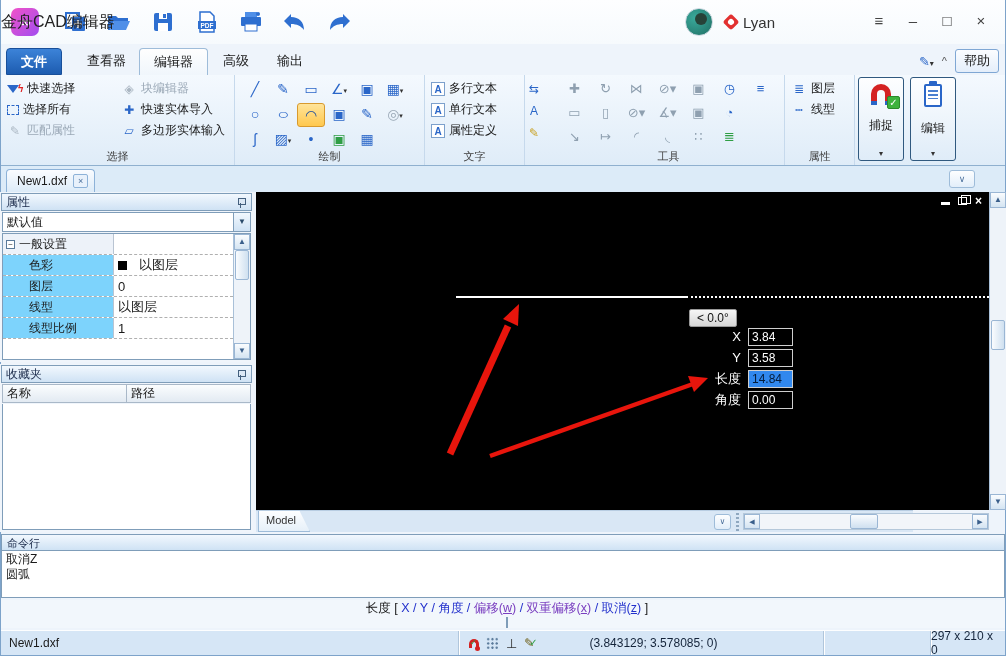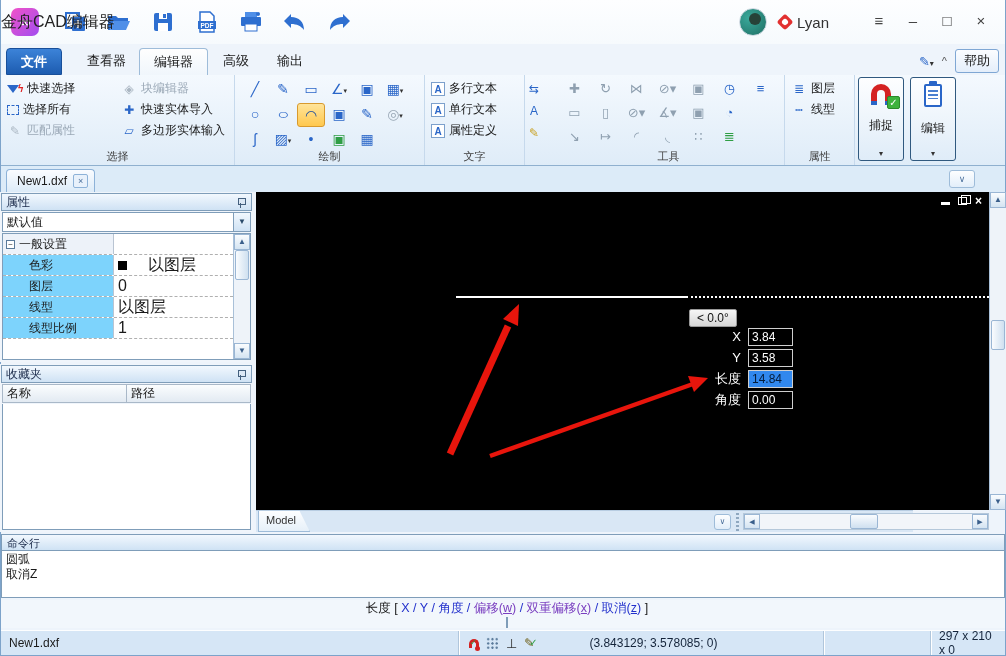--- a/index.html
+++ b/index.html
@@ -12,21 +12,21 @@
   .applogo { position:absolute; left:10px; top:8px; width:28px; height:28px; border-radius:7px; background:linear-gradient(135deg,#f052c8,#a24df0); color:#fff; font-weight:bold; font-size:15px; text-align:center; line-height:27px; }
   .qicons { position:absolute; left:58px; top:8px; display:flex; gap:12px; }
   .qbtn { width:32px; height:28px; display:flex; align-items:center; justify-content:center; }
   .qbtn svg { display:block; }
   .apptitle { position:absolute; left:0; right:0; top:0; height:44px; text-align:left; line-height:44px; font-size:16px; color:#222; pointer-events:none; }
   .userarea { position:absolute; right:0; top:0; height:44px; display:flex; align-items:center; }
   .avatar { width:28px; height:28px; border-radius:50%; background:radial-gradient(circle at 35% 35%, #3aa99b, #1f6e63); border:1px solid #cfd9e2; position:relative; overflow:hidden; }
   .avatar::after{ content:""; position:absolute; left:9px; top:4px; width:12px; height:12px; border-radius:50%; background:#274238; }
   .gem { width:12px; height:12px; background:#e23030; transform:rotate(45deg); border-radius:3px; margin:0 6px 0 12px; position:relative; }
   .gem::after{ content:""; position:absolute; left:3px; top:3px; width:6px; height:6px; background:#fff; border-radius:50%; }
-  .username { font-size:15px; color:#333; margin-right:36px; }
+  .username { font-size:15px; color:#333; margin-right:90px; }
   .winbtns { display:flex; gap:6px; margin-right:10px; }
   .winbtn { width:28px; height:28px; text-align:center; line-height:26px; font-size:15px; color:#444; }
 
   
   .tabstrip { position:absolute; left:1px; top:44px; width:1004px; height:31px; background:#eef4fb; }
   .mtab { position:absolute; bottom:0; height:27px; line-height:26px; padding:0 14px; font-size:13px; color:#1a1a1a; }
   .mtab-file { left:5px; background:linear-gradient(#3c83d8,#1d5cb0); color:#fff; border-radius:4px 4px 0 0; border:1px solid #184f9a; font-weight:bold;text-align:right; }
   .mtab-active { background:linear-gradient(#fefefe,#f0f6fc); border:1px solid #9ebcd9; border-bottom:none; border-radius:4px 4px 0 0; }
   .helparea { position:absolute; right:6px; bottom:2px; display:flex; align-items:center; gap:8px; }
   .qat-pencil { color:#2a66c8; font-size:13px; }
@@ -84,21 +84,21 @@
   .pin { width:11px; height:11px; position:relative; }
   .pin::before{ content:""; position:absolute; left:2px; top:1px; width:6px; height:5px; border:1px solid #44607e; background:#dce8f5; }
   .pin::after{ content:""; position:absolute; left:4px; top:6px; width:1px; height:5px; background:#44607e; }
   .combo { height:20px; margin:1px 2px; background:#fff; border:1px solid #7f9db9; display:flex; align-items:center; }
   .combo .cval { flex:1; padding-left:4px; font-size:12px; }
   .combo .cbtn { width:17px; height:100%; background:linear-gradient(#f2f8fe,#cfe2f4); border-left:1px solid #7f9db9; text-align:center; font-size:8px; line-height:18px; color:#2a4a6a; }
   .propgrid { position:absolute; left:2px; right:2px; top:41px; bottom:2px; background:#fff; border:1px solid #7f9db9; display:flex; }
   .gridrows { flex:1; }
   .prow { display:flex; height:21px; border-bottom:1px dashed #b0b0b0; }
   .prow .pl { width:111px; background:#7dd3fc; border-right:1px solid #b9c4d2; display:flex; align-items:center; padding-left:26px; font-size:12px; }
-  .prow .pv { flex:1; display:flex; align-items:center; padding-left:4px; font-size:16px; gap:21px; }
+  .prow .pv { flex:1; display:flex; align-items:center; padding-left:4px; font-size:13px; gap:12px; }
   .prow.group .pl { padding-left:3px; background:#edf2f9; }
   .expbox { width:9px; height:9px; border:1px solid #5a7a9a; background:#fff; font-size:8px; line-height:7px; text-align:center; color:#333; margin-right:4px; }
   .swatch { width:9px; height:9px; background:#000; display:inline-block; }
   .vscroll { width:17px; border-left:1px solid #a9c0d8; background:#eef3f9; display:flex; flex-direction:column; }
   .sbtn { height:16px; background:linear-gradient(#fafcfe,#d4e4f2); border:1px solid #9ab6d4; text-align:center; font-size:8px; line-height:14px; color:#3a5f8b; }
   .sthumb { height:30px; margin:0 1px; background:linear-gradient(90deg,#fafcfe,#cfe0f0); border:1px solid #9ab6d4; border-radius:2px; }
   .strack { flex:1; }
   .favhead { display:flex; height:19px; margin:0 2px; }
   .favcell { background:linear-gradient(#fbfdfe,#e2eaf2); border:1px solid #a9b8c8; border-left:none; display:flex; align-items:center; padding-left:4px; font-size:12px; }
   .favcell:first-child { border-left:1px solid #a9b8c8; width:125px; }
@@ -527,37 +527,37 @@
       <div class="hbtn"><span>◀</span></div>
       <div class="htrack">
           <div class="hthumb"></div>
         </div>
       <div class="hbtn"><span>▶</span></div>
     </div>
   </div>
 
   <div class="cmdhdr">命令行</div>
   <div class="cmdbody">
+    <div>取消Z</div>
     <div>圆弧</div>
-    <div>取消Z</div>
   </div>
   <div class="promptrow">
     <div class="prompt"><span>长度 </span><span>[ </span><span class="lnk">X</span><span class="lnk"> / </span><span class="lnk">Y</span><span class="lnk"> / </span><span class="lnk">角度</span><span class="lnk"> / </span><span class="lnkp"><span>偏移(</span><span class="mn">w</span><span>)</span></span><span class="lnk"> / </span><span class="lnkp"><span>双重偏移(</span><span class="mn">x</span><span>)</span></span><span class="lnk"> / </span><span class="lnk"><span>取消(</span><span class="mn">z</span><span>)</span></span><span> ]</span></div>
     <div class="cmdinput"></div>
   </div>
 
   <div class="statusbar">
     <div class="sb-doc">New1.dxf</div>
     <div class="sb-icons">
       <div class="magnet-sm"></div>
       <div class="griddots"></div>
       <div class="perp"><span>⊥</span></div>
       <div class="orthopen"><span>✎</span></div>
     </div>
     <div class="sb-coords">(3.843129; 3.578085; 0)</div>
     <div class="sb-fill"></div>
     <div class="sb-sep"></div>
     <div class="sb-fill" style="max-width:128px"></div>
     <div class="sb-sep"></div>
-    <div class="sb-paper" style="padding-left:8px">297 x 210 x 0</div>
+    <div class="sb-paper" style="padding-left:0">297 x 210 x 0</div>
   </div>
 
 </div>
 
 </body></html>

